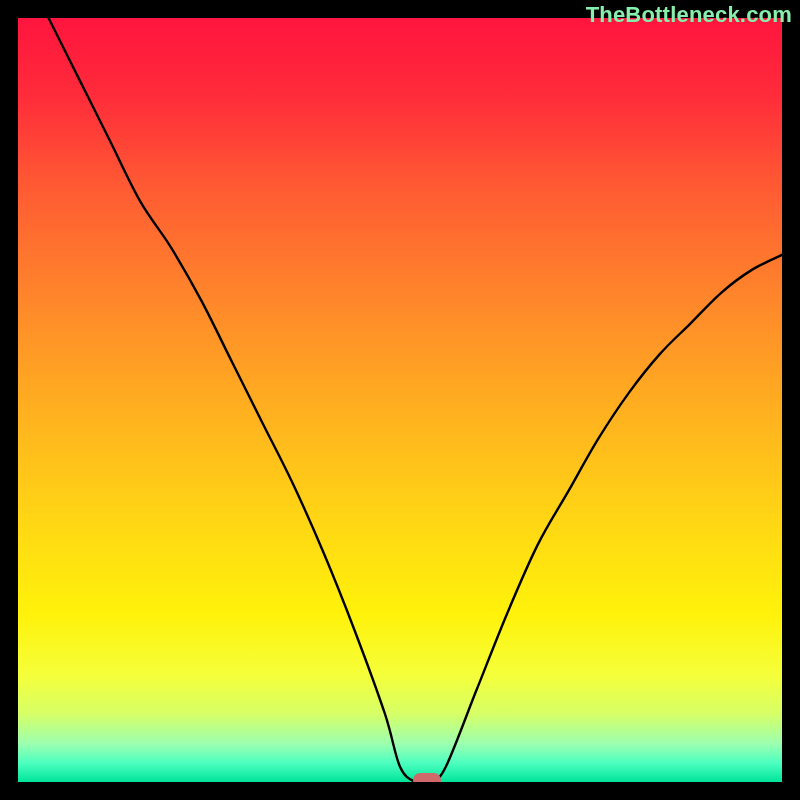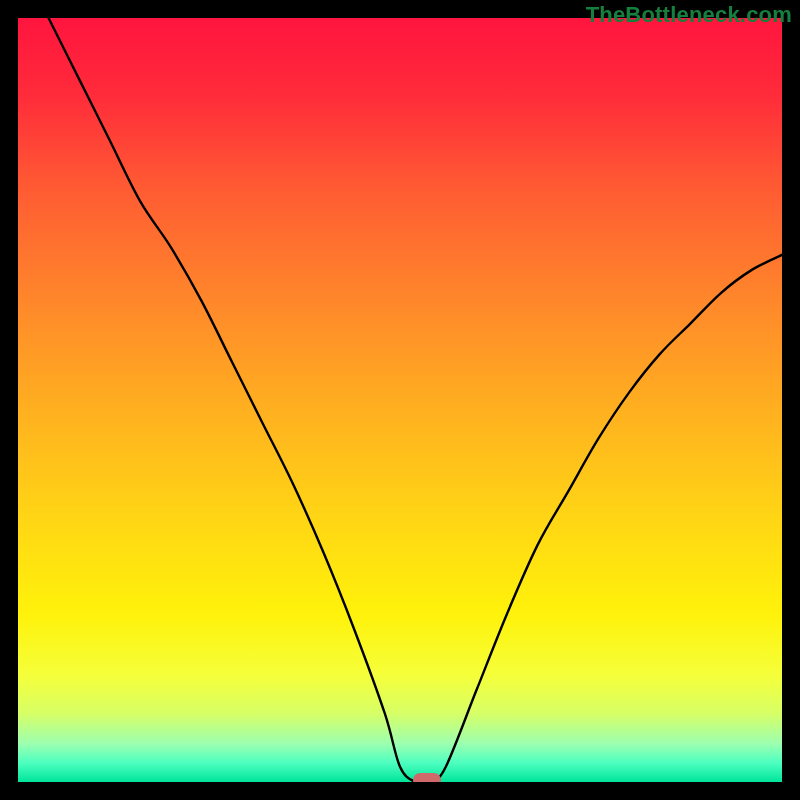--- a/index.html
+++ b/index.html
@@ -38,21 +38,21 @@
     width: 100%;
     height: 100%;
   }
   .watermark {
     position: absolute;
     top: 2px;
     right: 8px;
     font-family: Arial, Helvetica, sans-serif;
     font-size: 22px;
     font-weight: 600;
-    color: #15803d;
+    color: #86efac;
     letter-spacing: 0.2px;
   }
   .marker {
     position: absolute;
     width: 28px;
     height: 14px;
     border-radius: 7px;
     transform: translate(-50%, -50%);
   }
 </style>

